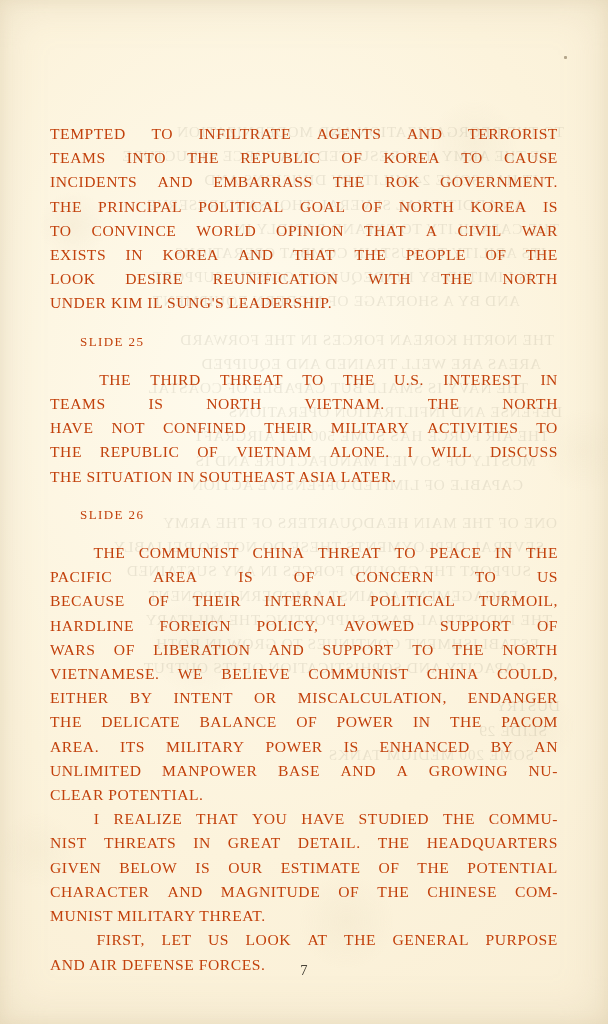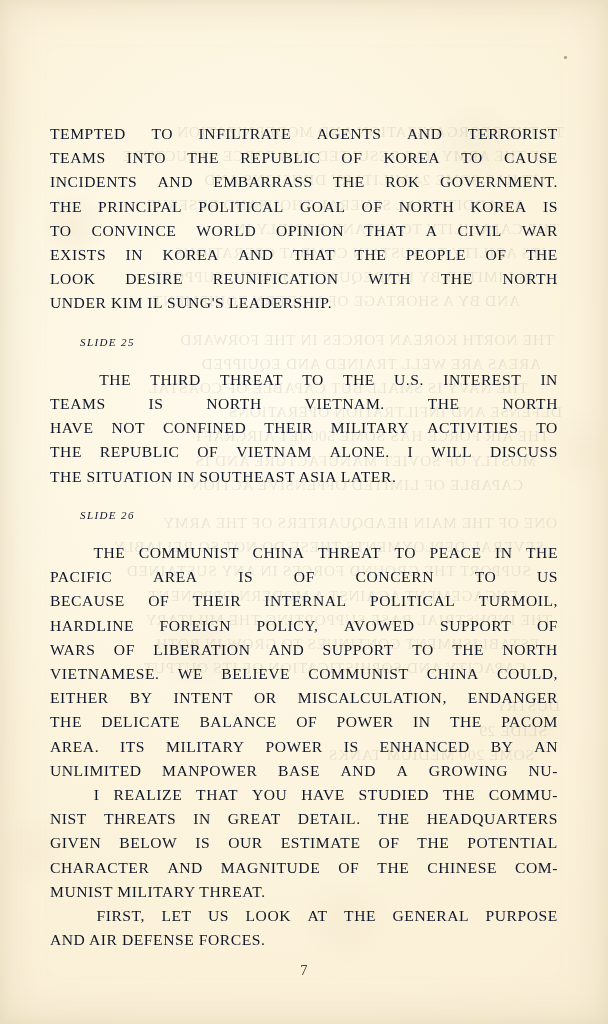--- a/index.html
+++ b/index.html
@@ -75,21 +75,21 @@
   }
   .bleed-layer .bl { display: block; white-space: nowrap; }
   .bleed-layer .gap { height: 14px; }
 
   
   .textblock {
     position: absolute;
     left: 50px;
     top: 122px;
     width: 508px;
-    color: #0f172a;
+    color: #c2410c;
     font-size: 15.6px;
     line-height: 24.2px;
     letter-spacing: 0.55px;
   }
 
   .para {
     margin: 0;
     text-align: justify;
     text-align-last: left;
   }
@@ -103,24 +103,23 @@
   .para .ln.j {
     display: flex;
     justify-content: space-between;
   }
   .para .ln.j > span { white-space: pre; }
 
   .indent { display: inline-block; width: 30px; }
 
   .slide {
     margin: 0;
-    font-style: italic;
     letter-spacing: 1.4px;
     padding-left: 30px;
-    font-size: 11px;
+    font-size: 13px;
   }
 
   .sp-before { margin-top: 14px; }
   .sp-after  { margin-bottom: 14px; }
 
   .pagenum {
     position: absolute;
     left: 0;
     right: 0;
     top: 962px;
@@ -380,20 +379,21 @@
         </span>
         <span class="ln j">
           <span>UNLIMITED</span>
           <span>MANPOWER</span>
           <span>BASE</span>
           <span>AND</span>
           <span>A</span>
           <span>GROWING</span>
           <span>NU-</span>
         </span>
+        <span class="ln">CLEAR POTENTIAL.</span>
       </p>
       <p class="para sp-before">
         <span class="ln j">
           <span class="indent"></span>
           <span>I</span>
           <span>REALIZE</span>
           <span>THAT</span>
           <span>YOU</span>
           <span>HAVE</span>
           <span>STUDIED</span>

